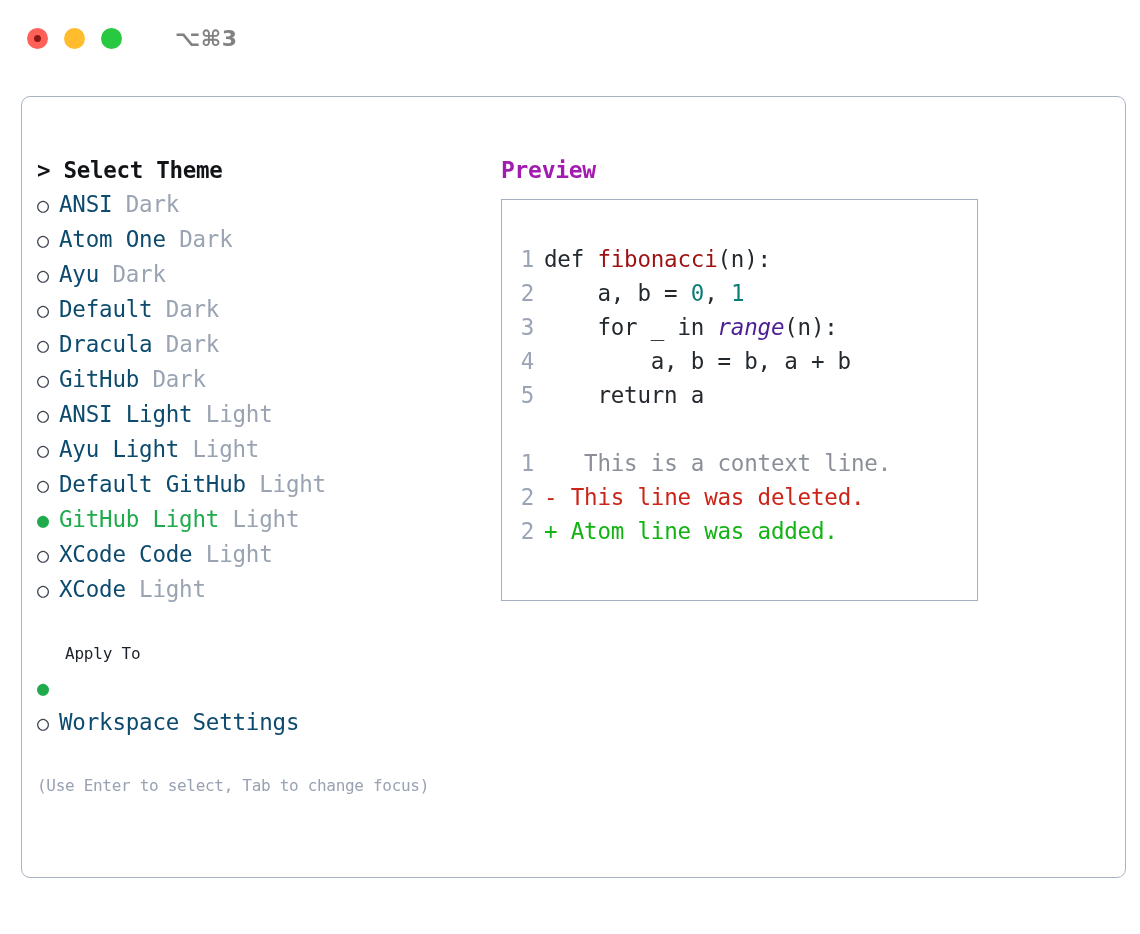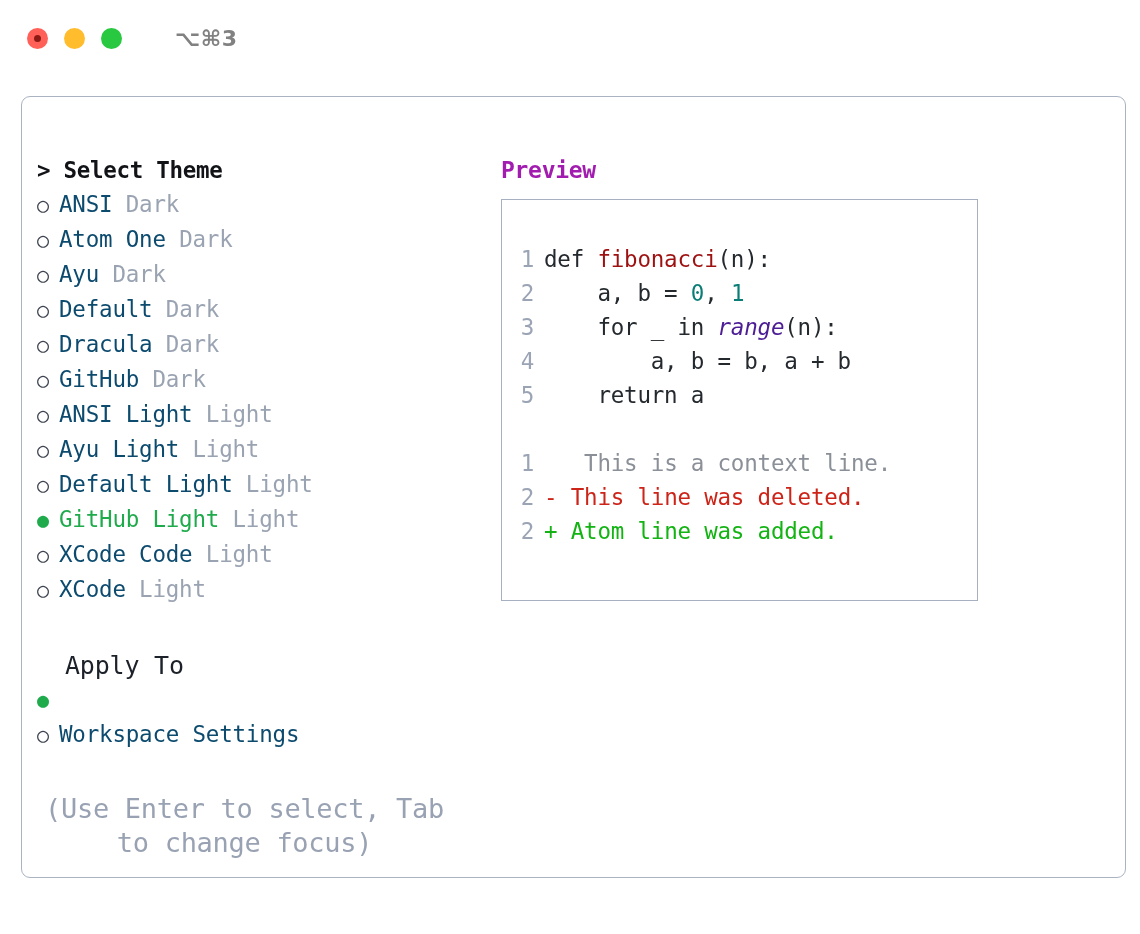--- a/index.html
+++ b/index.html
@@ -123,37 +123,36 @@
   }
   .bullet.sel { color: #1faa4c; }
   .opt-name { color: #0c4a6e; letter-spacing: -0.2px; }
   .opt-name.sel { color: #1faa4c; }
   .opt-tag {
     color: #9aa3b2;
     letter-spacing: -0.2px;
   }
 
   .group-label {
-    margin-top: 42px;
+    margin-top: 30px;
     padding-left: 28px;
-    font-size: 25px;
+    font-size: 16px;
     color: #1d2129;
     line-height: 34px;
     letter-spacing: -0.2px;
     white-space: pre;
   }
 
   .hint {
-    margin-top: 40px;
-    font-size: 27px;
+    margin-top: 29px;
+    font-size: 16px;
     color: #99a2b3;
     line-height: 34px;
     letter-spacing: -0.3px;
     width: 415px;
-    text-align: center;
   }
 
   
   .right-col {
     position: absolute;
     left: 479px;
     top: 56px;
     width: 500px;
   }
   .preview-title {
@@ -222,21 +221,21 @@
 
         <div id="theme-list">
             <div class="opt-row"><span class="bullet">○</span><span class="opt-name">ANSI</span><span class="opt-tag"> Dark</span></div>
             <div class="opt-row"><span class="bullet">○</span><span class="opt-name">Atom One</span><span class="opt-tag"> Dark</span></div>
             <div class="opt-row"><span class="bullet">○</span><span class="opt-name">Ayu</span><span class="opt-tag"> Dark</span></div>
             <div class="opt-row"><span class="bullet">○</span><span class="opt-name">Default</span><span class="opt-tag"> Dark</span></div>
             <div class="opt-row"><span class="bullet">○</span><span class="opt-name">Dracula</span><span class="opt-tag"> Dark</span></div>
             <div class="opt-row"><span class="bullet">○</span><span class="opt-name">GitHub</span><span class="opt-tag"> Dark</span></div>
             <div class="opt-row"><span class="bullet">○</span><span class="opt-name">ANSI Light</span><span class="opt-tag"> Light</span></div>
             <div class="opt-row"><span class="bullet">○</span><span class="opt-name">Ayu Light</span><span class="opt-tag"> Light</span></div>
-            <div class="opt-row"><span class="bullet">○</span><span class="opt-name">Default Light</span><span class="opt-tag"> Light</span></div>
+            <div class="opt-row"><span class="bullet">○</span><span class="opt-name">Default GitHub</span><span class="opt-tag"> Light</span></div>
             <div class="opt-row"><span class="bullet sel">●</span><span class="opt-name sel">GitHub Light</span><span class="opt-tag"> Light</span></div>
             <div class="opt-row"><span class="bullet">○</span><span class="opt-name">XCode Code</span><span class="opt-tag"> Light</span></div>
             <div class="opt-row"><span class="bullet">○</span><span class="opt-name">XCode</span><span class="opt-tag"> Light</span></div>
           </div>
 
         <div class="group-label">Apply To</div>
         <div id="apply-list">
             <div class="opt-row"><span class="bullet sel">●</span></div>
             <div class="opt-row"><span class="bullet">○</span><span class="opt-name">Workspace Settings</span></div>
           </div>

